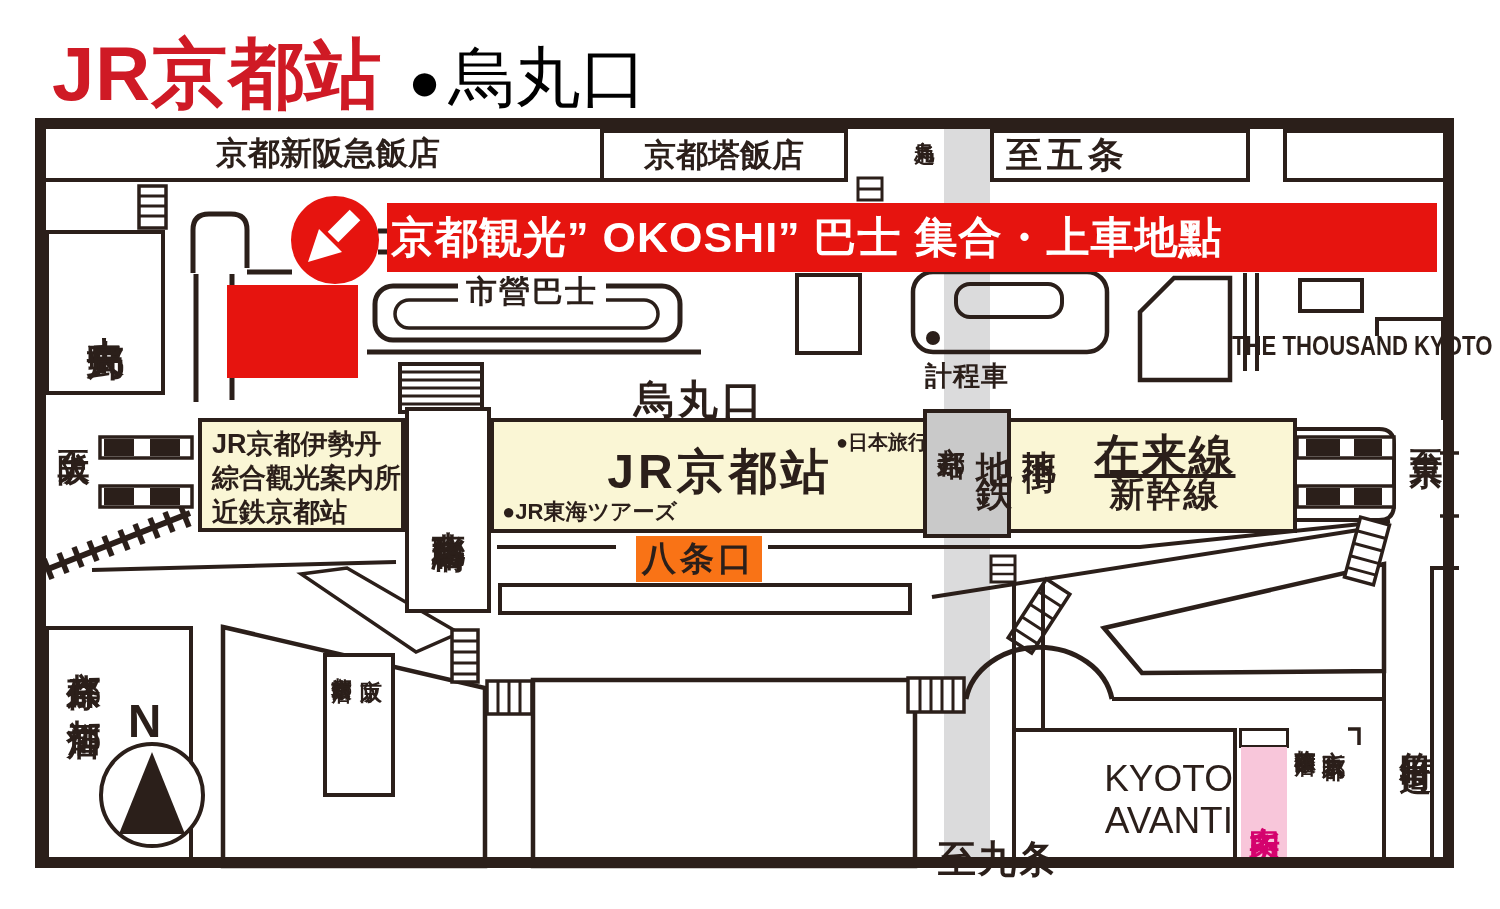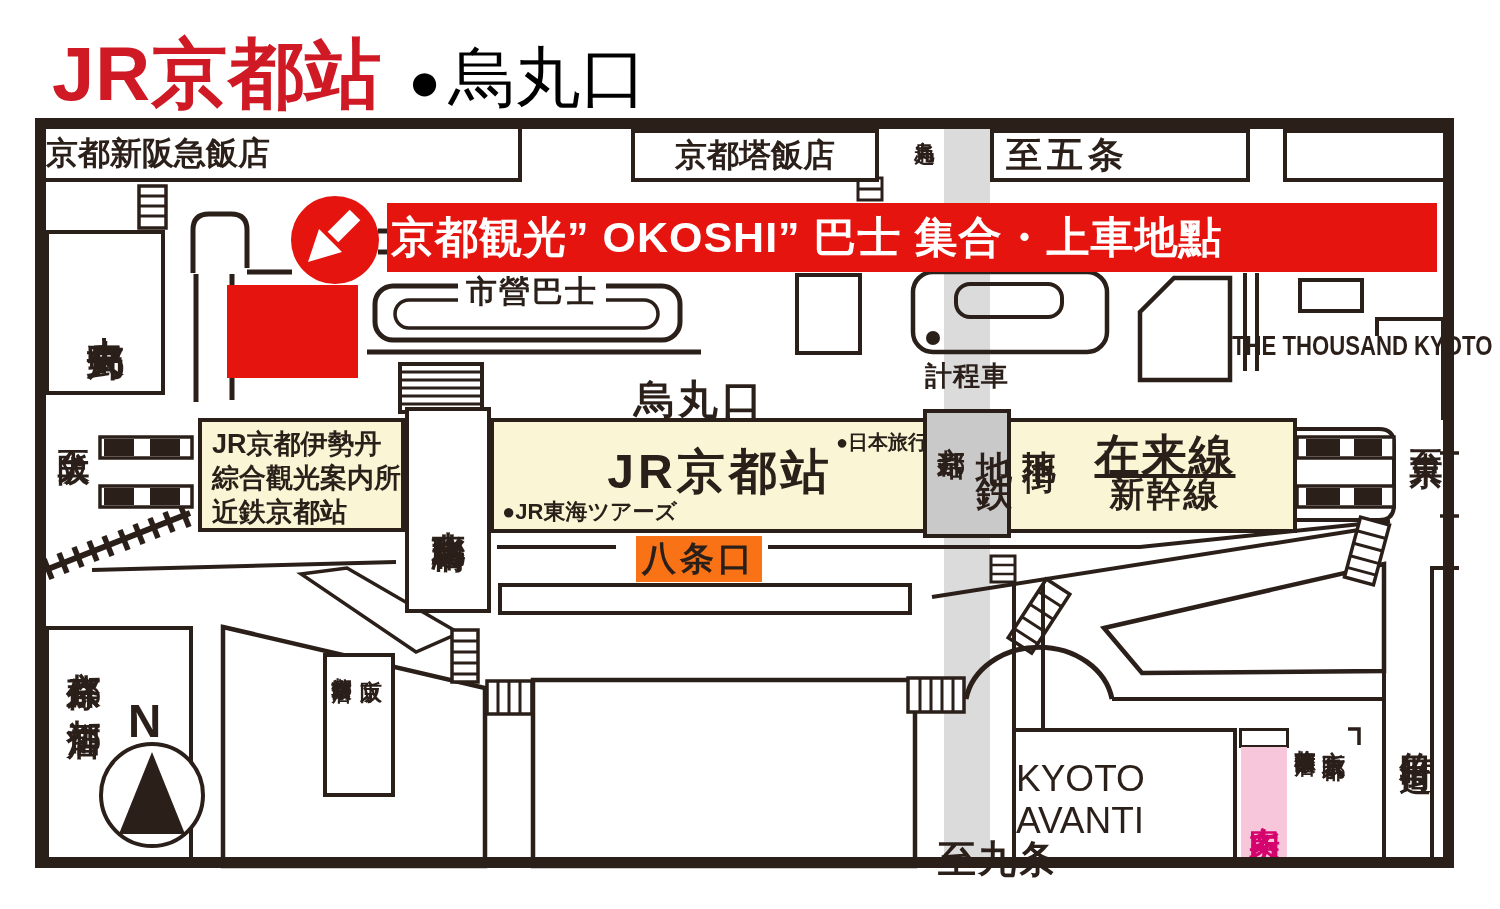--- a/index.html
+++ b/index.html
@@ -152,24 +152,24 @@
       </g>
 
       <rect x="797" y="275" width="63" height="78" fill="#fff" stroke-width="4"></rect>
       <path d="M1140,312 L1174,278 H1230 V380 H1140 Z" fill="#fff" stroke-width="4.5"></path>
       <path d="M1245,273 V371 M1257,273 V371" stroke-width="4"></path>
       <rect x="1300" y="280" width="62" height="31" fill="#fff" stroke-width="4"></rect>
       <path d="M1377,336 V319 H1443 V420" stroke-width="4"></path>
     </g>
   </svg>
 
-  <div class="abs z3" style="left:46px;top:129px;width:476px;height:53px;border-bottom:4px solid var(--ink);border-right:4px solid var(--ink);background:#fff;display:flex;align-items:center;">
+  <div class="abs z3" style="left:46px;top:129px;width:568px;height:53px;border-bottom:4px solid var(--ink);border-right:4px solid var(--ink);background:#fff;display:flex;align-items:center;justify-content:center;">
     <span class="b" style="font-size:32px;">京都新阪急飯店</span>
   </div>
-  <div class="abs box z3" style="left:631px;top:129px;width:248px;height:53px;display:flex;align-items:center;justify-content:center;">
+  <div class="abs box z3" style="left:600px;top:129px;width:248px;height:53px;display:flex;align-items:center;justify-content:center;">
     <span class="b" style="font-size:32px;">京都塔飯店</span>
   </div>
   <div class="abs vt b z3" style="left:912px;top:126px;height:82px;font-size:20px;letter-spacing:1px;">烏丸通</div>
   <div class="abs box z3" style="left:990px;top:129px;width:260px;height:53px;display:flex;align-items:center;">
     <span class="b" style="font-size:36px;letter-spacing:5px;padding-left:12px;">至五条</span>
   </div>
   <div class="abs box z3" style="left:1283px;top:129px;width:171px;height:53px;"></div>
 
   <div class="abs box z3" style="left:45px;top:230px;width:120px;height:165px;border-width:4.5px;display:flex;align-items:center;justify-content:center;">
     <span class="vt b" style="font-size:37px;letter-spacing:3px;">中央郵局</span>
@@ -231,21 +231,21 @@
     <div class="abs" style="left:16px;top:6px;width:0;height:0;border-left:33px solid transparent;border-right:33px solid transparent;border-bottom:82px solid var(--ink);"></div>
   </div>
 
   <div class="abs box z3" style="left:323px;top:653px;width:72px;height:144px;padding:4px 2px;">
     <div class="vcols" style="height:100%;">
       <span class="b" style="font-size:22px;letter-spacing:2px;">京阪</span>
       <span class="b" style="font-size:20px;letter-spacing:1px;">京都站南飯店</span>
     </div>
   </div>
 
-  <div class="abs box z3" style="left:1012px;top:728px;width:225px;height:134px;border-width:4.5px;text-align:left;padding-top:26px;line-height:42px;">
+  <div class="abs box z3" style="left:1012px;top:728px;width:225px;height:134px;border-width:4.5px;text-align:right;padding-top:26px;line-height:42px;">
     <div style="font-size:37px;">KYOTO</div>
     <div style="font-size:37px;">AVANTI</div>
   </div>
 
   <div class="abs z3" style="left:1239px;top:728px;width:50px;height:20px;border:3.5px solid var(--ink);background:#fff;"></div>
   <div class="abs z3" style="left:1241px;top:747px;width:46px;height:115px;background:var(--pink);display:flex;align-items:center;justify-content:center;">
     <span class="vt b" style="font-size:31px;color:var(--magenta);letter-spacing:3px;">案内所</span>
   </div>
 
   <div class="abs z3" style="left:1291px;top:733px;height:150px;">

